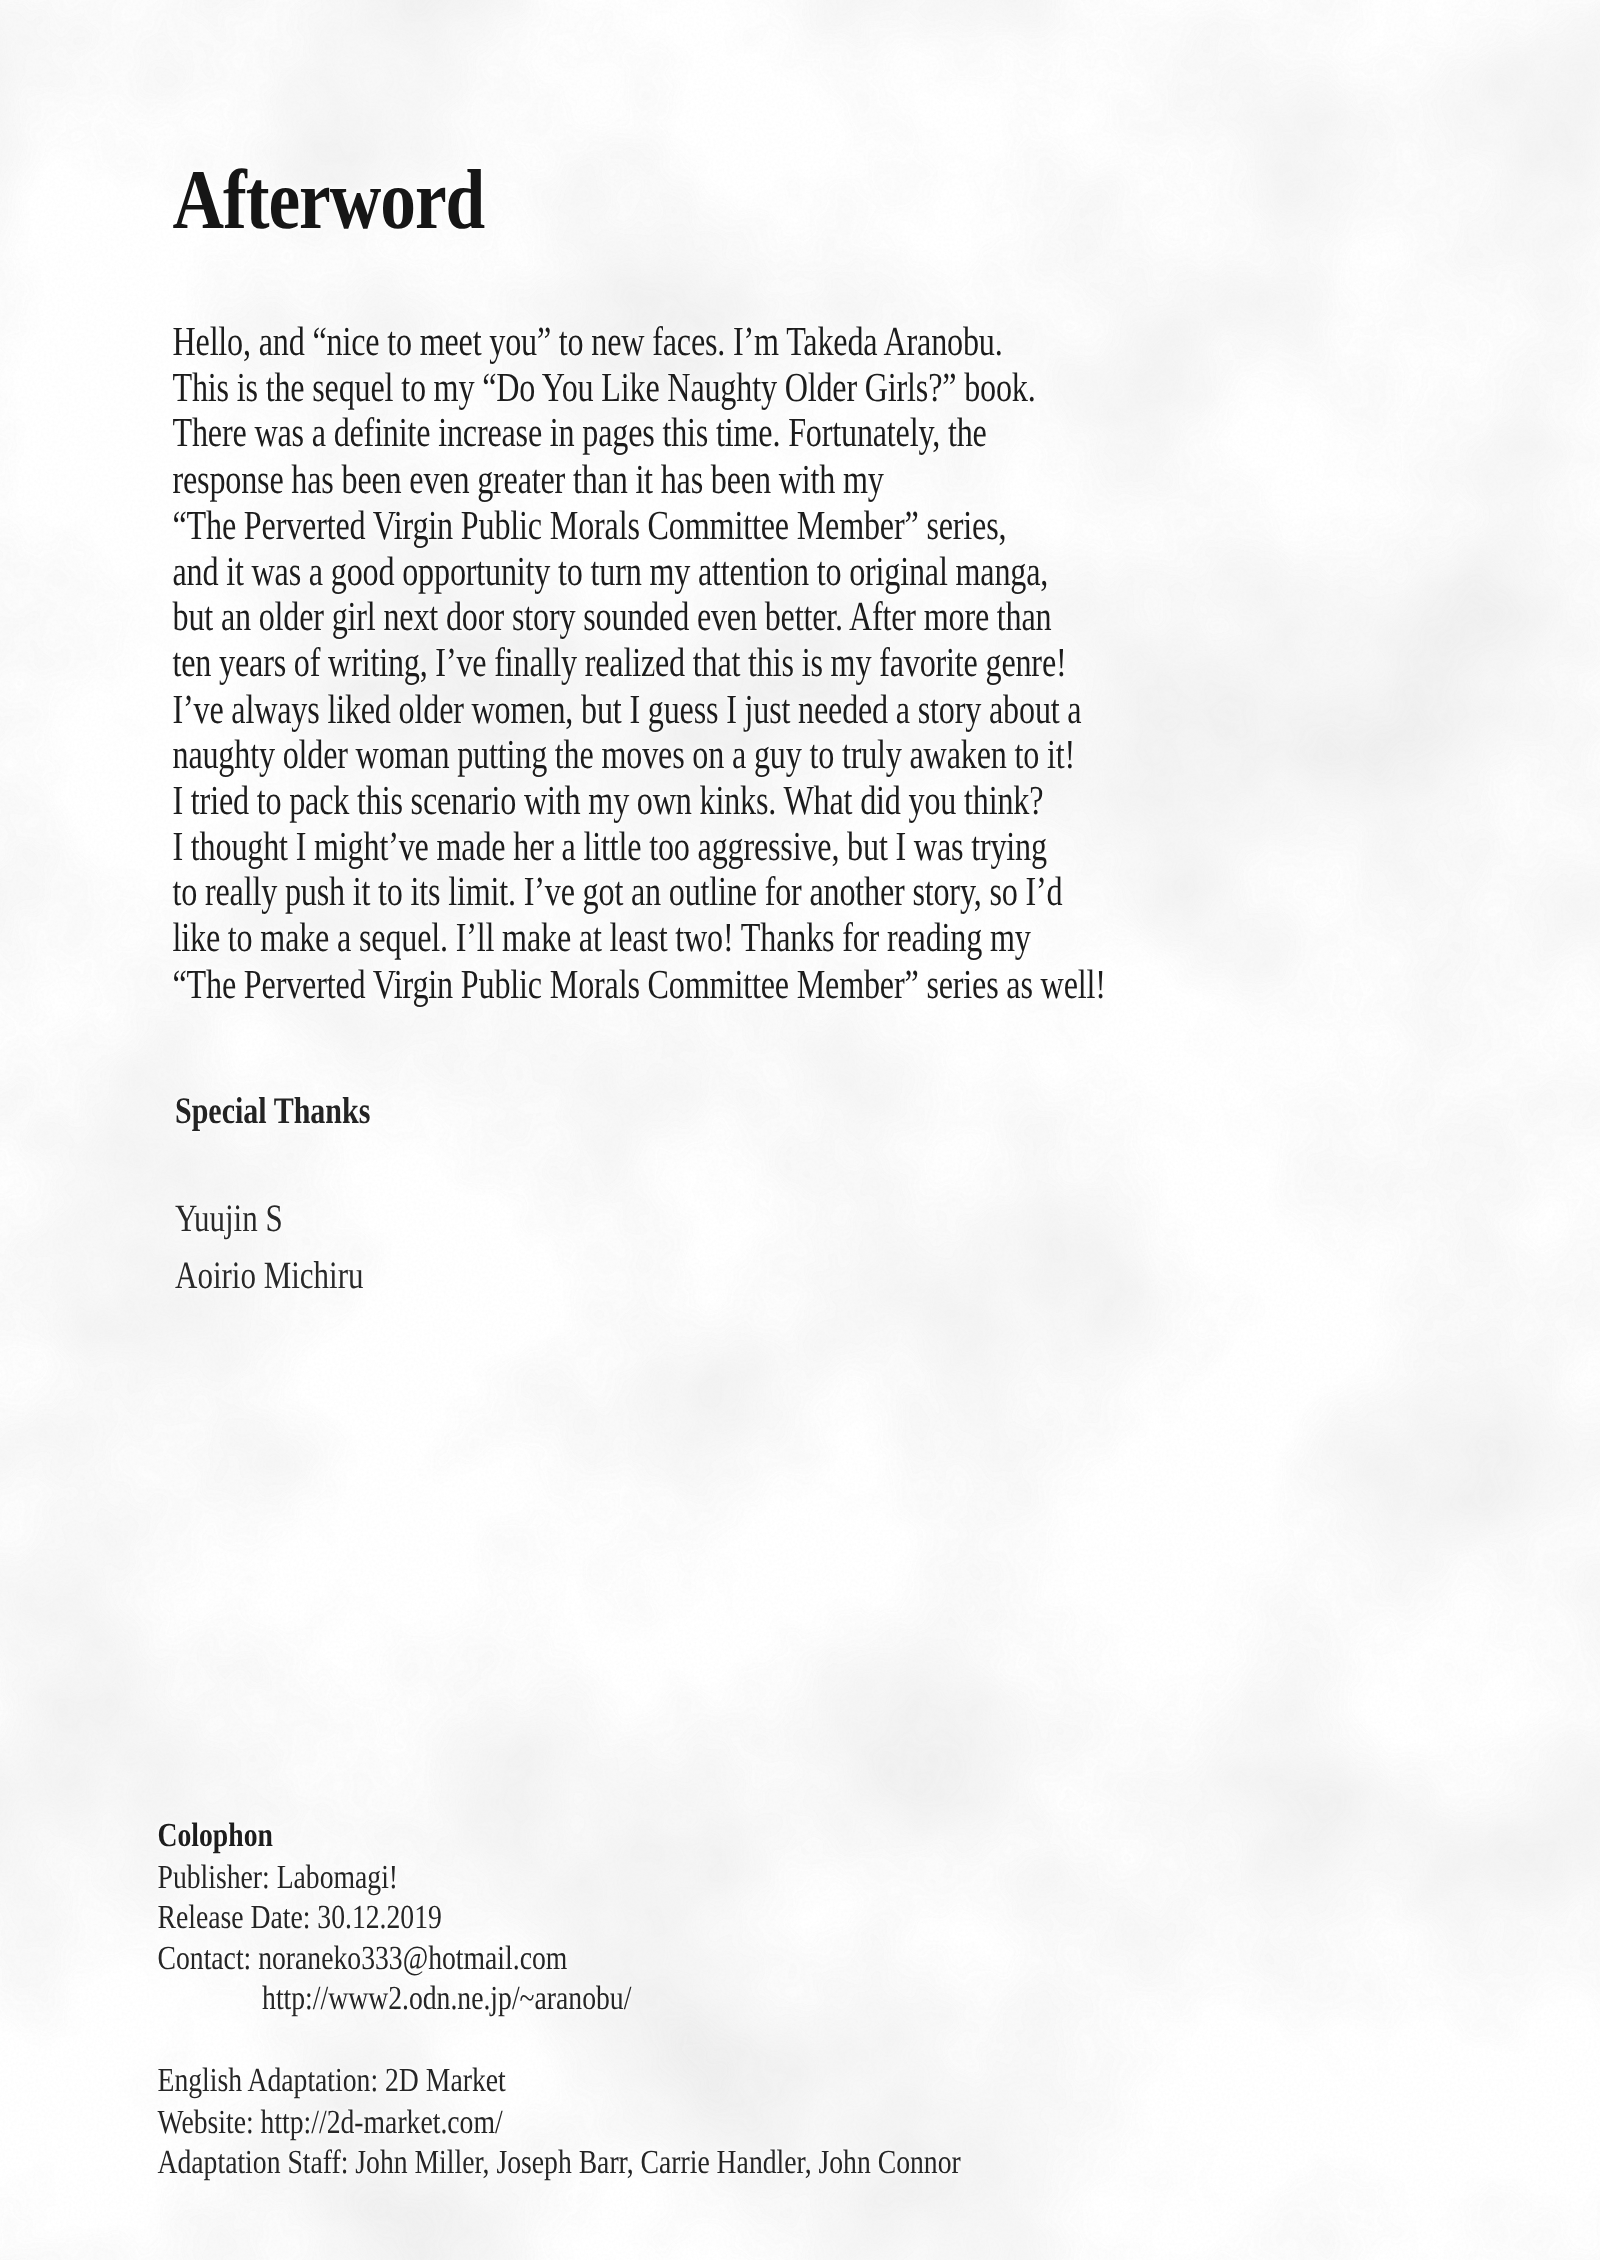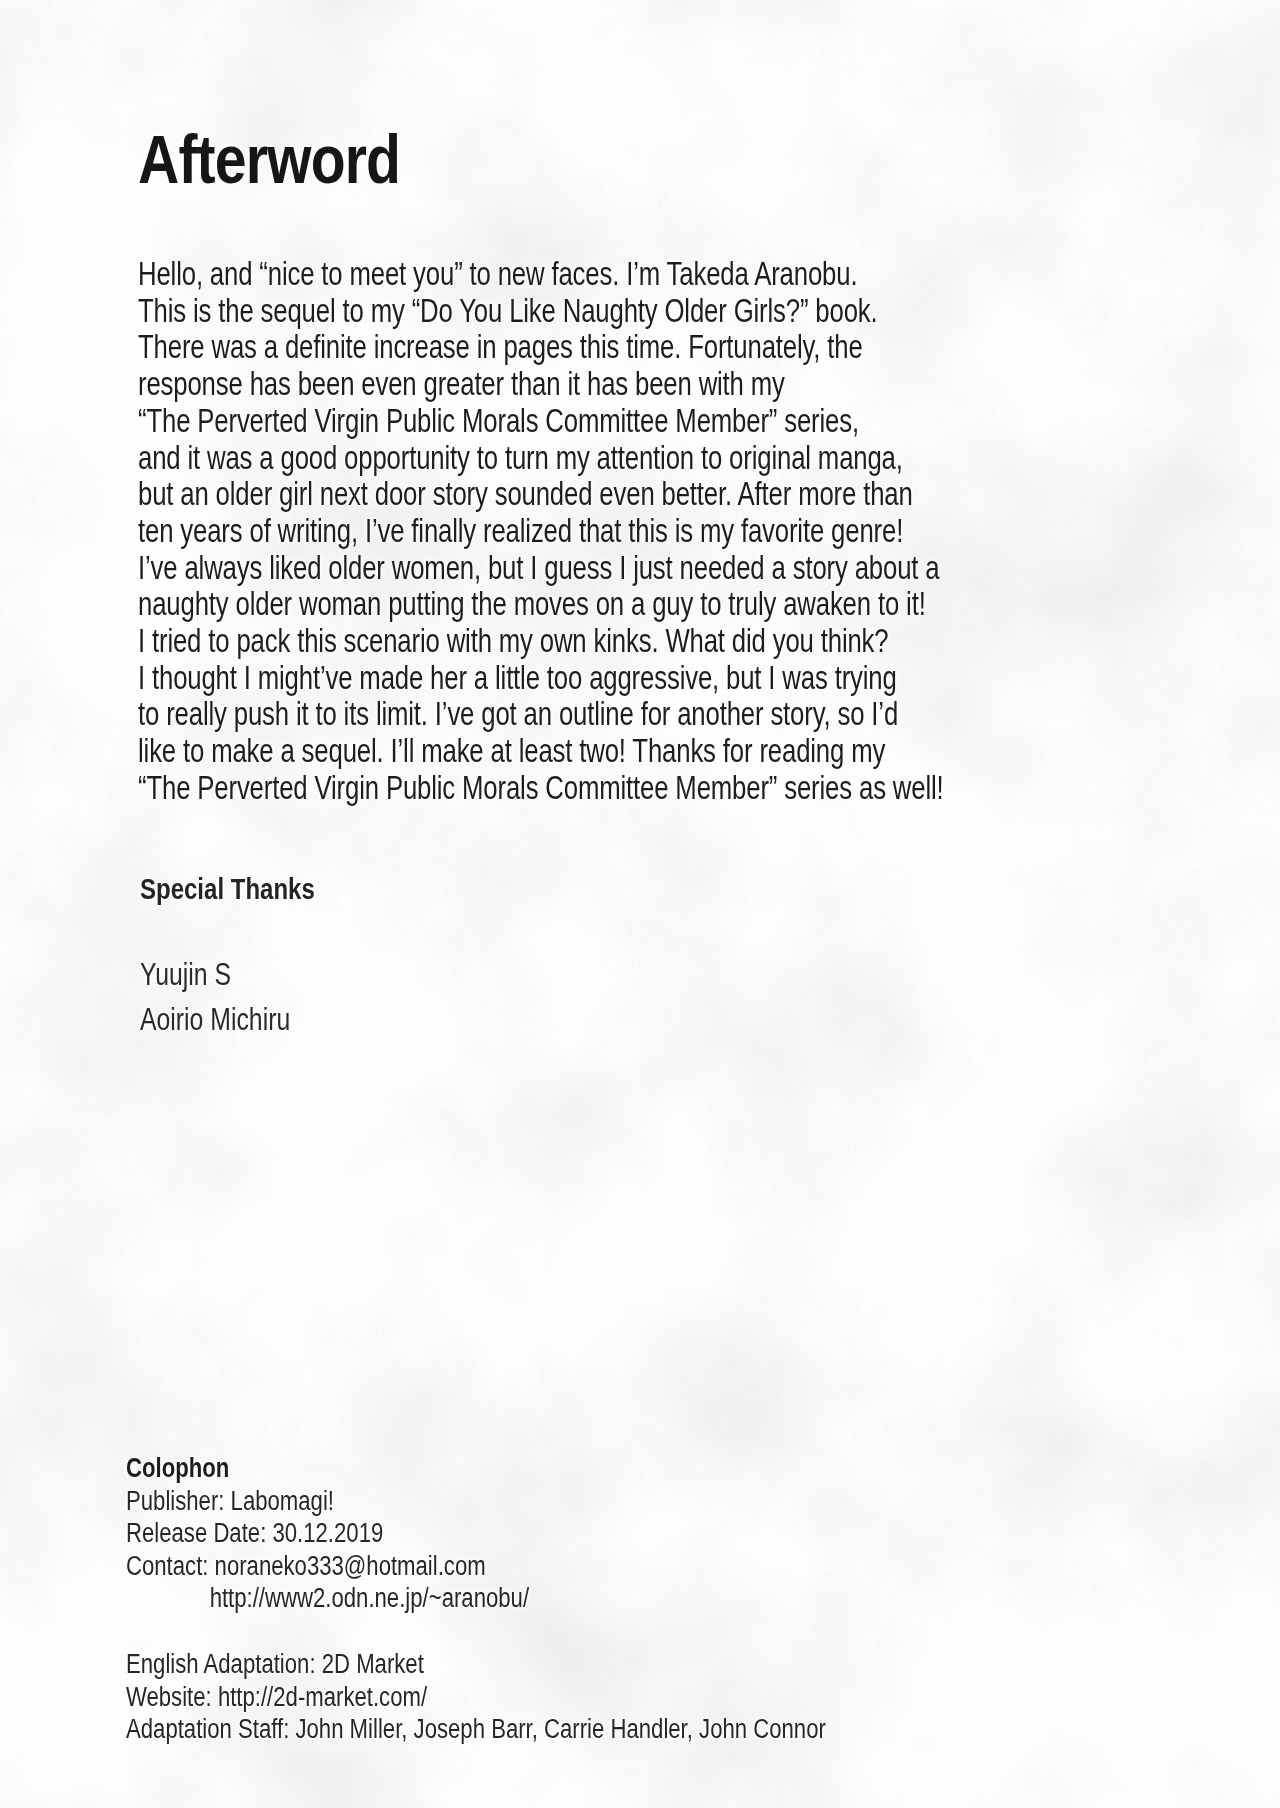--- a/index.html
+++ b/index.html
@@ -6,21 +6,21 @@
     margin: 0;
     padding: 0;
     background: #ffffff;
   }
   .page {
     position: relative;
     width: 1280px;
     height: 1808px;
     overflow: hidden;
     background: #fdfdfd;
-    font-family: Liberation Sans, sans-serif;
+    font-family: Liberation Serif, serif;
     color: #1d1d1d;
   }
   .texture {
     position: absolute;
     left: 0;
     top: 0;
     width: 1280px;
     height: 1808px;
   }
   .content {

